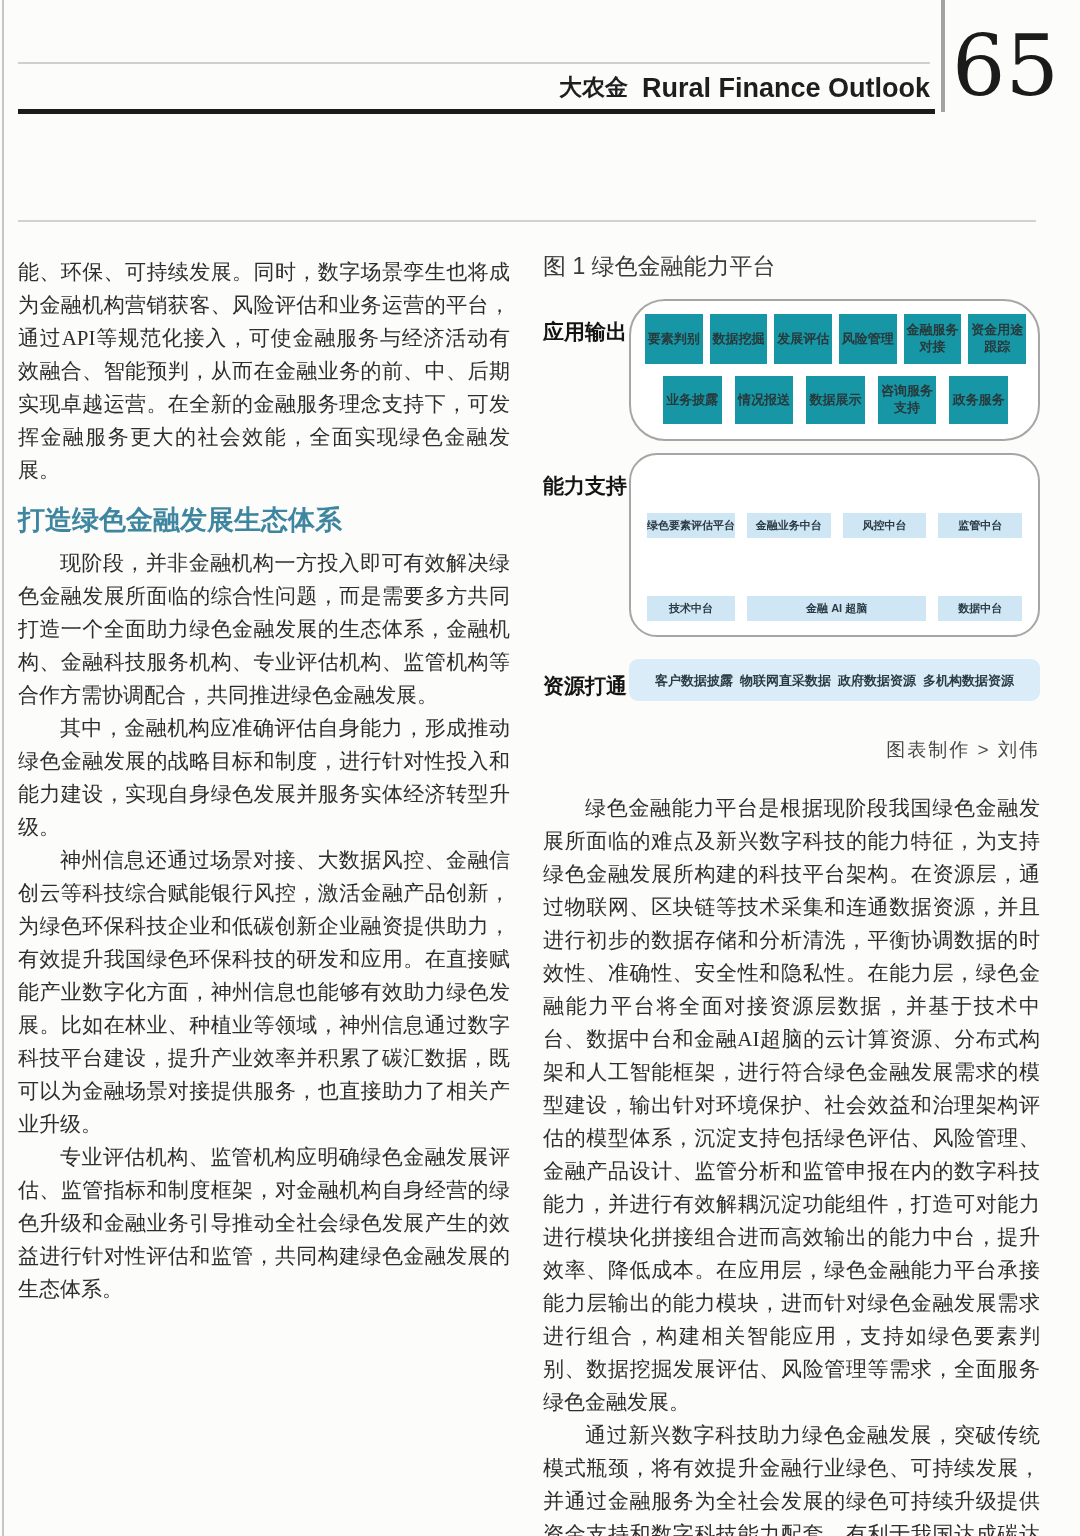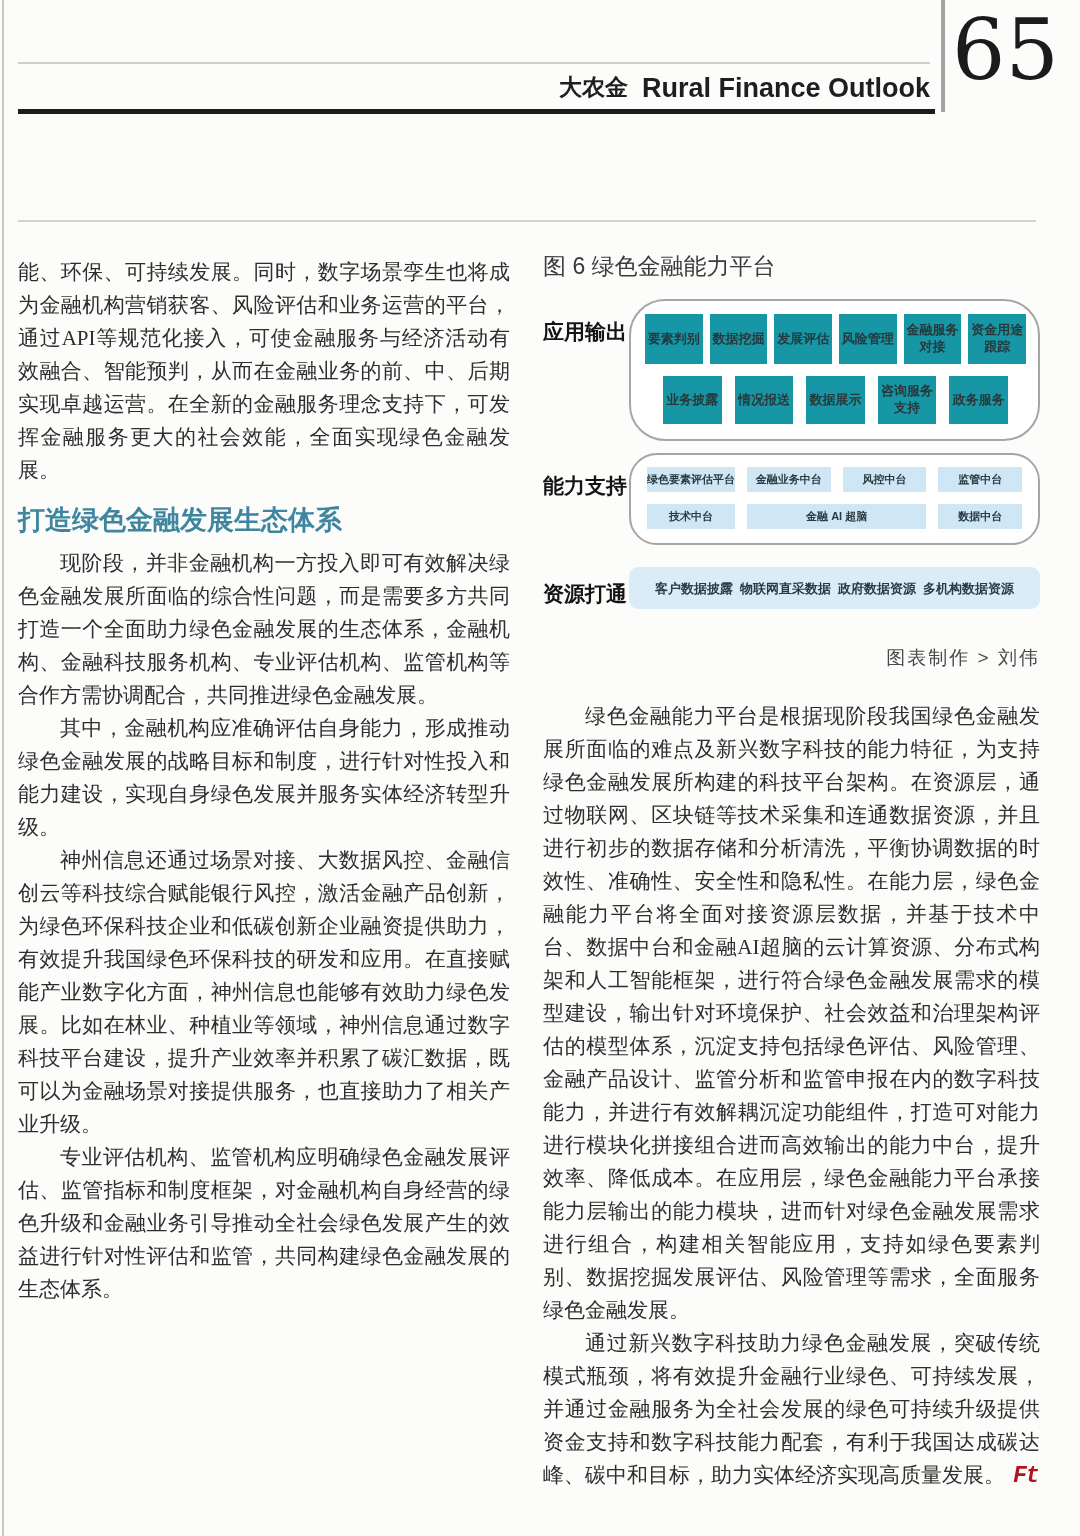--- a/index.html
+++ b/index.html
@@ -14,21 +14,21 @@
   .hairline-sub{position:absolute;left:18px;top:220px;width:1018px;height:2px;background:#d2d2d2;}
   .header-rule{position:absolute;left:18px;top:109px;width:917px;height:5px;background:#1c1c1c;}
   .header-text{
     position:absolute;left:18px;top:72px;width:912px;text-align:right;
     font-family:Liberation Sans, sans-serif;color:#1e1e1e;white-space:nowrap;
   }
   .brand-cn{font-size:23px;font-weight:700;margin-right:14px;vertical-align:2px;}
   .brand-en{font-size:27px;font-weight:700;letter-spacing:0px;}
   .vdivider{position:absolute;left:941px;top:0;width:4px;height:112px;background:#a3a3a3;}
   .page-number{
-    position:absolute;left:952px;top:8px;width:110px;
+    position:absolute;left:952px;top:24px;width:110px;
     font-family:"DejaVu Serif", serif;font-size:84px;line-height:1;color:#1b1b1b;
   }
   
   .col{position:absolute;text-align:justify;font-size:21px;line-height:33px;}
   .col p{margin:0;text-indent:2em;}
   .col p.noindent{text-indent:0;}
   .left-col{left:18px;top:256px;width:492px;}
   .right-col{left:543px;top:250px;width:497px;}
   .section-heading{
     font-family:"Liberation Sans", sans-serif;font-weight:700;
@@ -56,21 +56,21 @@
   .teal{
     flex:1;background:#1796a5;color:#27393b;
     display:flex;align-items:center;justify-content:center;text-align:center;
     font-size:13px;line-height:1.3;min-height:46px;padding:2px;font-weight:700;
   }
   .boxrow.inset .teal{min-height:44px;}
   .cap-box{border-radius:28px;padding:12px 16px 14px 16px;margin-bottom:22px;
     display:grid;grid-template-columns:repeat(4,1fr);gap:12px 12px;}
   .blue{
     background:#cfe6f4;color:#2b3b44;display:flex;align-items:center;justify-content:center;
-    font-size:11px;height:25px;white-space:nowrap;font-weight:700;
+    font-size:11px;height:25px;white-space:nowrap;font-weight:700;margin-top:46px;
   }
   .blue.wide{grid-column:2 / span 2;}
   .res-box{
     background:#d9ecf7;border-radius:9px;height:42px;margin-bottom:14px;
     display:flex;align-items:center;justify-content:space-between;padding:0 26px;
   }
   .res-item{font-size:13px;color:#2b3b44;white-space:nowrap;font-weight:700;}
   .fig-caption{text-align:right;font-size:19px;color:#4a4a4a;margin-top:18px;letter-spacing:2px;}
 </style>
 </head>
@@ -92,21 +92,21 @@
   <div class="section-heading">打造绿色金融发展生态体系</div>
   <p>现阶段，并非金融机构一方投入即可有效解决绿色金融发展所面临的综合性问题，而是需要多方共同打造一个全面助力绿色金融发展的生态体系，金融机构、金融科技服务机构、专业评估机构、监管机构等合作方需协调配合，共同推进绿色金融发展。</p>
   <p>其中，金融机构应准确评估自身能力，形成推动绿色金融发展的战略目标和制度，进行针对性投入和能力建设，实现自身绿色发展并服务实体经济转型升级。</p>
   <p>神州信息还通过场景对接、大数据风控、金融信创云等科技综合赋能银行风控，激活金融产品创新，为绿色环保科技企业和低碳创新企业融资提供助力，有效提升我国绿色环保科技的研发和应用。在直接赋能产业数字化方面，神州信息也能够有效助力绿色发展。比如在林业、种植业等领域，神州信息通过数字科技平台建设，提升产业效率并积累了碳汇数据，既可以为金融场景对接提供服务，也直接助力了相关产业升级。</p>
   <p>专业评估机构、监管机构应明确绿色金融发展评估、监管指标和制度框架，对金融机构自身经营的绿色升级和金融业务引导推动全社会绿色发展产生的效益进行针对性评估和监管，共同构建绿色金融发展的生态体系。</p>
 </div>
 
 <div class="col right-col">
 
   <div class="figure">
-    <div class="fig-title">图 6 绿色金融能力平台</div>
+    <div class="fig-title">图 1 绿色金融能力平台</div>
 
     <div class="fig-grid">
 
       <div class="layer-label">应用输出</div>
       <div class="layer-box app-box">
         <div class="boxrow">
           <div class="teal">要素判别</div>
           <div class="teal">数据挖掘</div>
           <div class="teal">发展评估</div>
           <div class="teal">风险管理</div>

